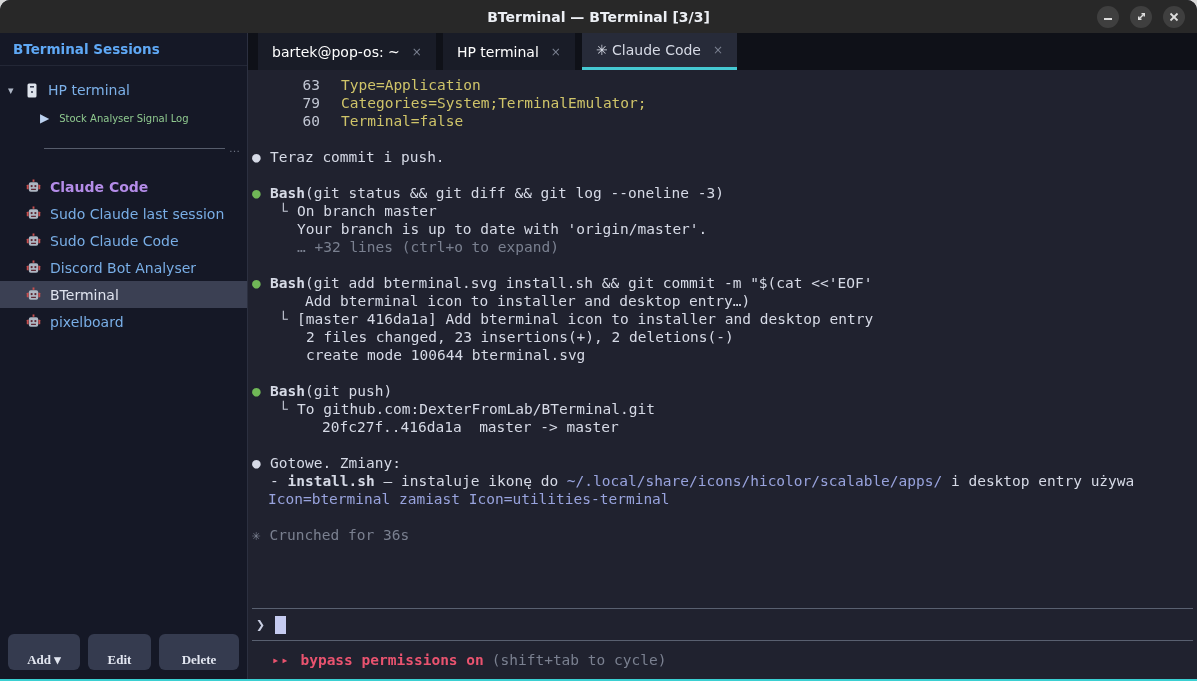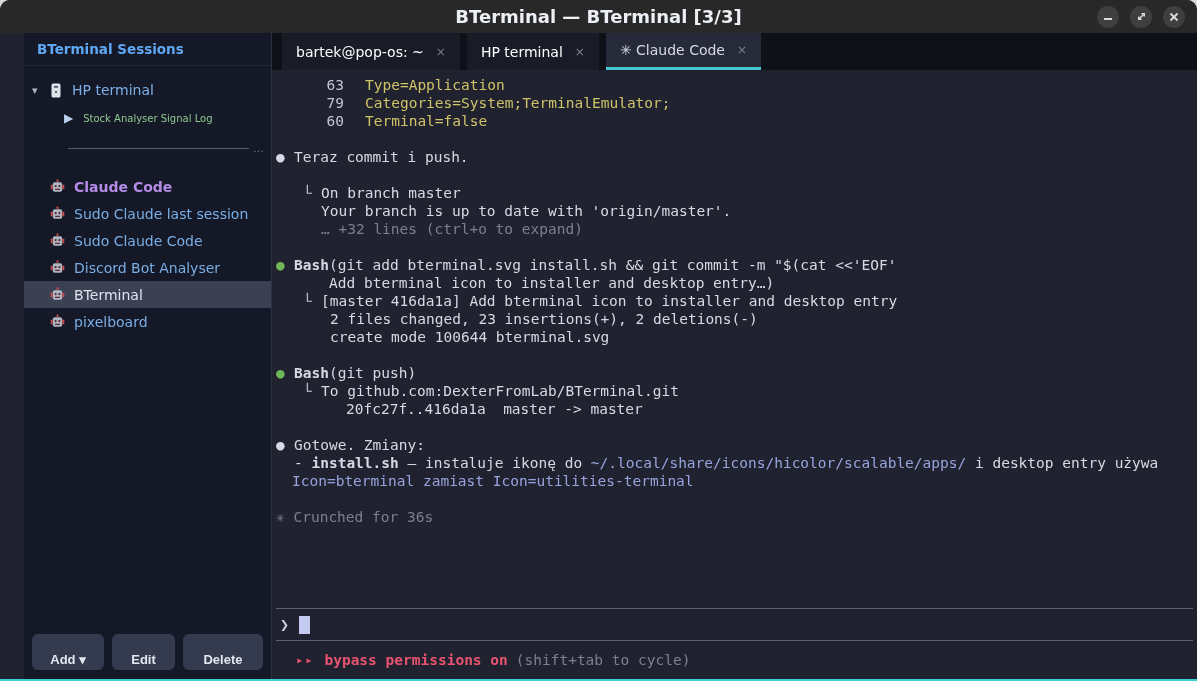--- a/index.html
+++ b/index.html
@@ -2,28 +2,28 @@
 <html><head>
 <meta charset="utf-8">
 <style>
   * { margin:0; padding:0; box-sizing:border-box; }
   html,body { width:1197px; height:681px; background:#d8d8d8; font-family:"DejaVu Sans", sans-serif; }
   .window { width:1197px; height:681px; border-radius:10px 10px 0 0; overflow:hidden;
             display:flex; flex-direction:column; background:#20222f;
             border-bottom:2px solid #3ad0d2; }
   
   .titlebar { height:33px; background:#282828; display:flex; align-items:center; position:relative; flex:0 0 33px; }
-  .title { position:absolute; left:0; right:0; text-align:center; color:#eceff4; font-weight:bold; font-size:18px; }
+  .title { position:absolute; left:0; right:0; text-align:center; color:#eceff4; font-weight:bold; font-size:14px; }
   .controls { margin-left:auto; display:flex; gap:11px; padding-right:12px; z-index:2; }
   .ctrl { width:22px; height:22px; border-radius:50%; background:#3f3f3f; display:flex; align-items:center; justify-content:center; cursor:pointer; }
   .ctrl svg { display:block; }
   
   .main { flex:1; display:flex; min-height:0; }
   
-  .sidebar { width:248px; flex:0 0 248px; background:#151826; border-right:1px solid #2c3040; display:flex; flex-direction:column;margin-left:24px; }
+  .sidebar { width:248px; flex:0 0 248px; background:#151826; border-right:1px solid #2c3040; display:flex; flex-direction:column; }
   .side-header { height:33px; display:flex; align-items:center; padding-left:13px; border-bottom:1px solid #232736; }
   .side-header span { color:#5fa8f5; font-weight:bold; font-size:13.5px; }
   .tree { padding-top:10px; }
   .tree-root { height:28px; display:flex; align-items:center; padding-left:8px; cursor:pointer; }
   .chev { color:#aeb6c6; font-size:11px; width:18px; display:inline-block; }
   .pc-icon { width:13px; margin-right:9px; display:inline-flex; }
   .tree-root-label { color:#7cb0e8; font-size:14px; }
   .tree-child { height:28px; display:flex; align-items:center; padding-left:40px; cursor:pointer; }
   .play { color:#bcd2f0; font-size:12px; margin-right:10px; }
   .tree-child-label { color:#8fc98f; font-size:10px; }
@@ -33,21 +33,21 @@
   .s-list { margin-top:14px; }
   .s-item { height:27px; display:flex; align-items:center; padding-left:26px; cursor:pointer; }
   .s-item.sel { background:#3b4053; }
   .robot { width:15px; margin-right:9px; display:inline-flex; }
   .s-label { color:#79aee6; font-size:14px; }
   .s-item.claude .s-label { color:#b48ce8; font-weight:bold; }
   .s-item.sel .s-label { color:#dfe3ee; }
   .side-spacer { flex:1; }
   .side-buttons { display:flex; gap:8px; padding:0 8px 9px 8px; }
   .sbtn { background:#353b4f; border:none; border-radius:6px; color:#e2e6f0; font-weight:bold;
-          font-size:13px; height:32px; padding:18px 14px; cursor:pointer; font-family:Liberation Sans, sans-serif; }
+          font-size:13px; height:32px; padding:18px 14px; cursor:pointer; font-family:Liberation Serif, serif; }
   .sbtn.add { width:72px; } .sbtn.edit { width:63px; } .sbtn.del { width:80px; }
   
   .rightcol { flex:1; display:flex; flex-direction:column; min-width:0; }
   .tabbar { height:37px; flex:0 0 37px; background:#0f1118; display:flex; align-items:stretch; padding-left:10px; gap:7px; }
   .tab { display:flex; align-items:center; gap:12px; padding:0 14px; background:#191c27; cursor:pointer; }
   .tab .tlabel { color:#ffffff; font-size:14px; white-space:pre; }
   .tab .tclose { color:#7a8090; font-size:12px; cursor:pointer; }
   .tab.active { background:#272b39; border-bottom:3px solid #45c8d2; }
   .tab.active .tlabel { color:#d6dae5; }
   
@@ -259,20 +259,21 @@
             <div class="row"><span class="lnum">63</span><span class="y">Type=Application</span></div>
             <div class="row"><span class="lnum">79</span><span class="y">Categories=System;TerminalEmulator;</span></div>
             <div class="row"><span class="lnum">60</span><span class="y">Terminal=false</span></div>
           </div>
 
           <div class="block">
             <div class="row"><span class="dot w">●</span><span class="w">Teraz commit i push.</span></div>
           </div>
 
           <div class="block">
+            <div class="row"><span class="dot g">●</span><span class="w b">Bash</span><span class="w">(git status &amp;&amp; git diff &amp;&amp; git log --oneline -3)</span></div>
             <div class="row"><span class="conn">└</span><span class="w">On branch master</span></div>
             <div class="row p45"><span class="w">Your branch is up to date with 'origin/master'.</span></div>
             <div class="row p45"><span class="gy">… +32 lines (ctrl+o to expand)</span></div>
           </div>
 
           <div class="block">
             <div class="row"><span class="dot g">●</span><span class="w b">Bash</span><span class="w">(git add bterminal.svg install.sh &amp;&amp; git commit -m "$(cat &lt;&lt;'EOF'</span></div>
             <div class="row p53"><span class="w">Add bterminal icon to installer and desktop entry…)</span></div>
             <div class="row"><span class="conn">└</span><span class="w">[master 416da1a] Add bterminal icon to installer and desktop entry</span></div>
             <div class="row p54"><span class="w">2 files changed, 23 insertions(+), 2 deletions(-)</span></div>

